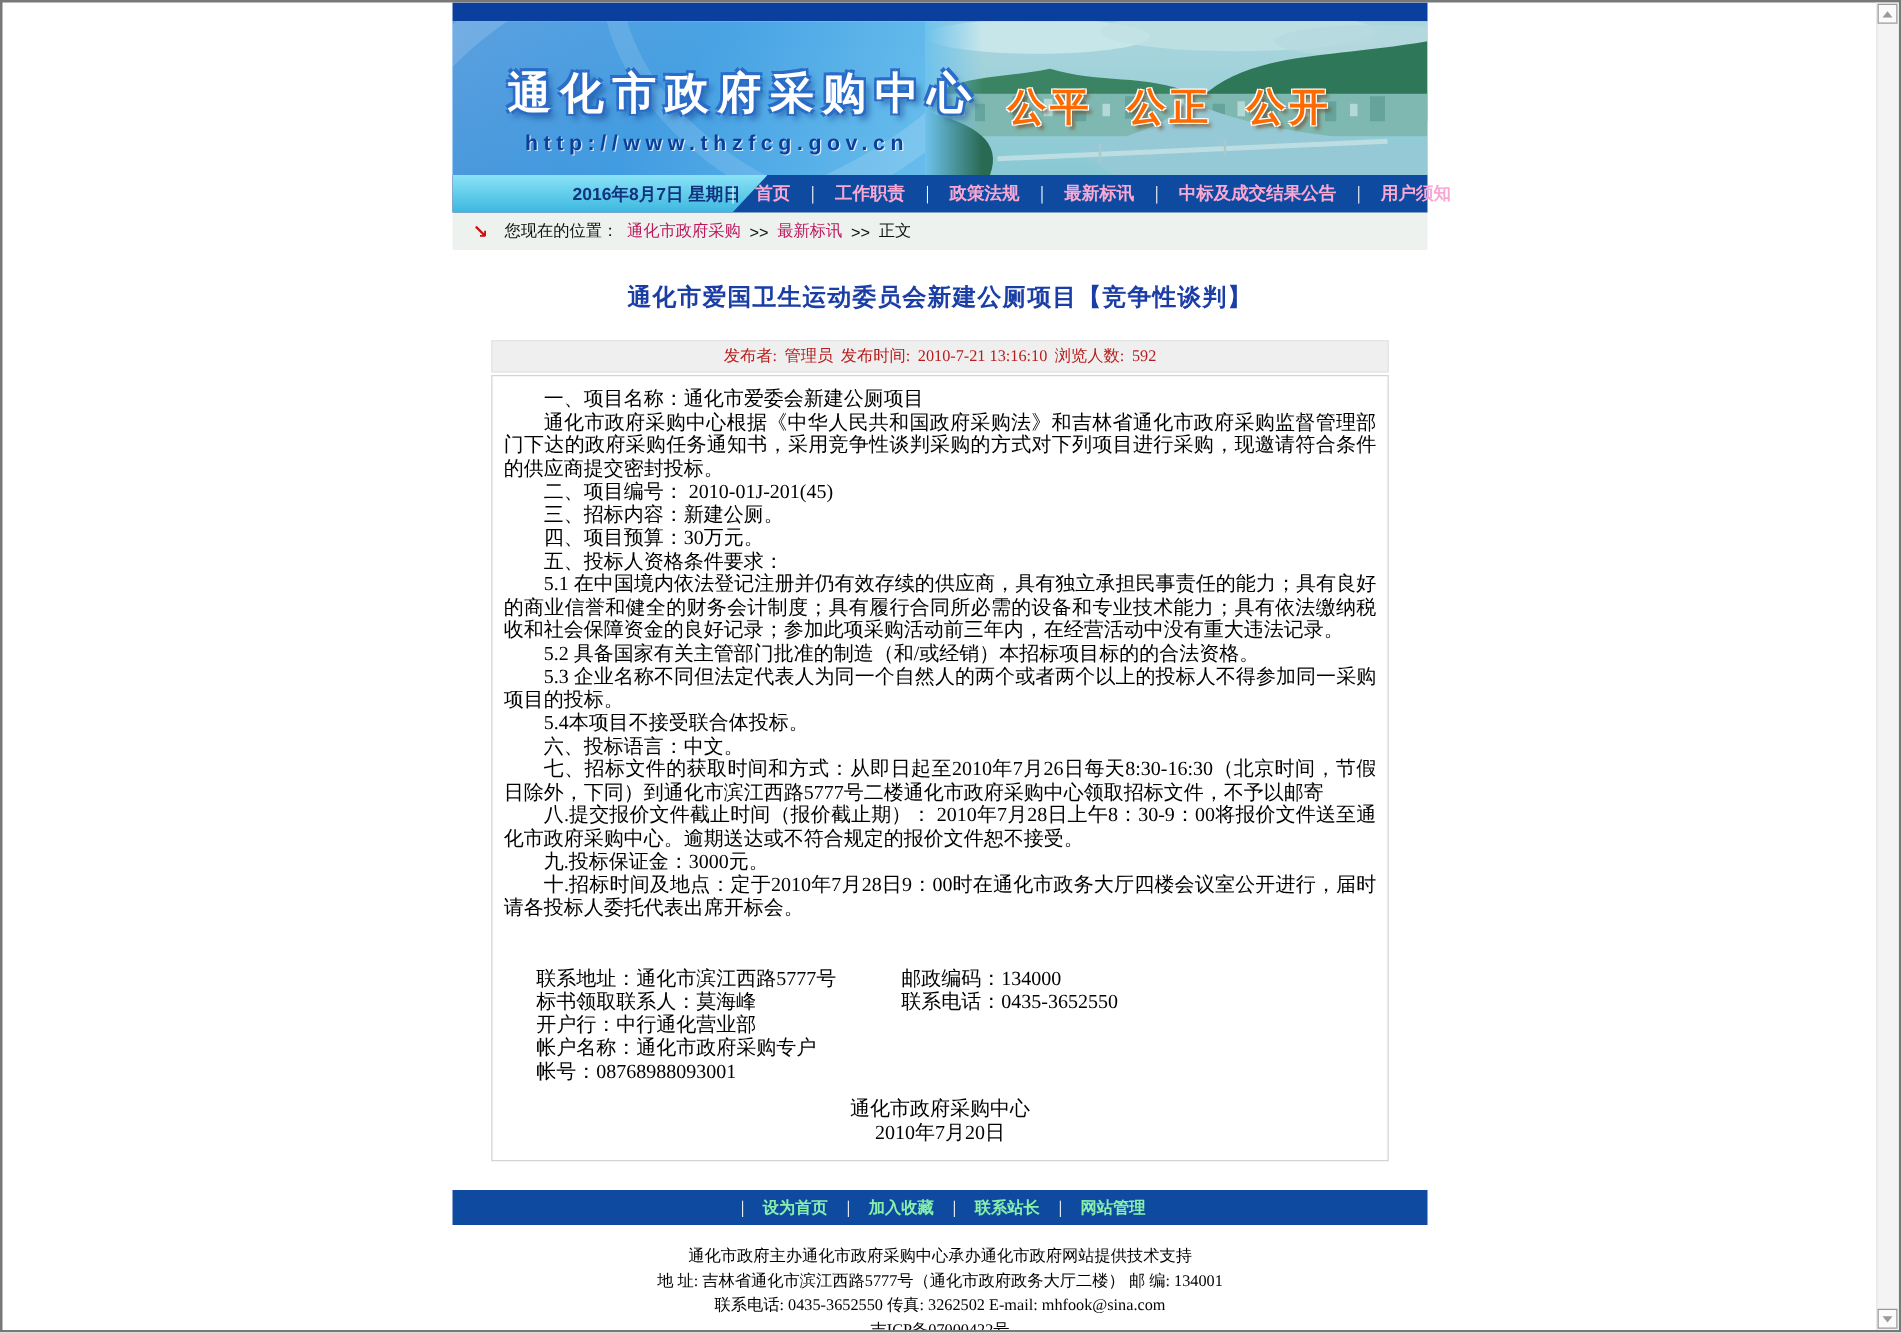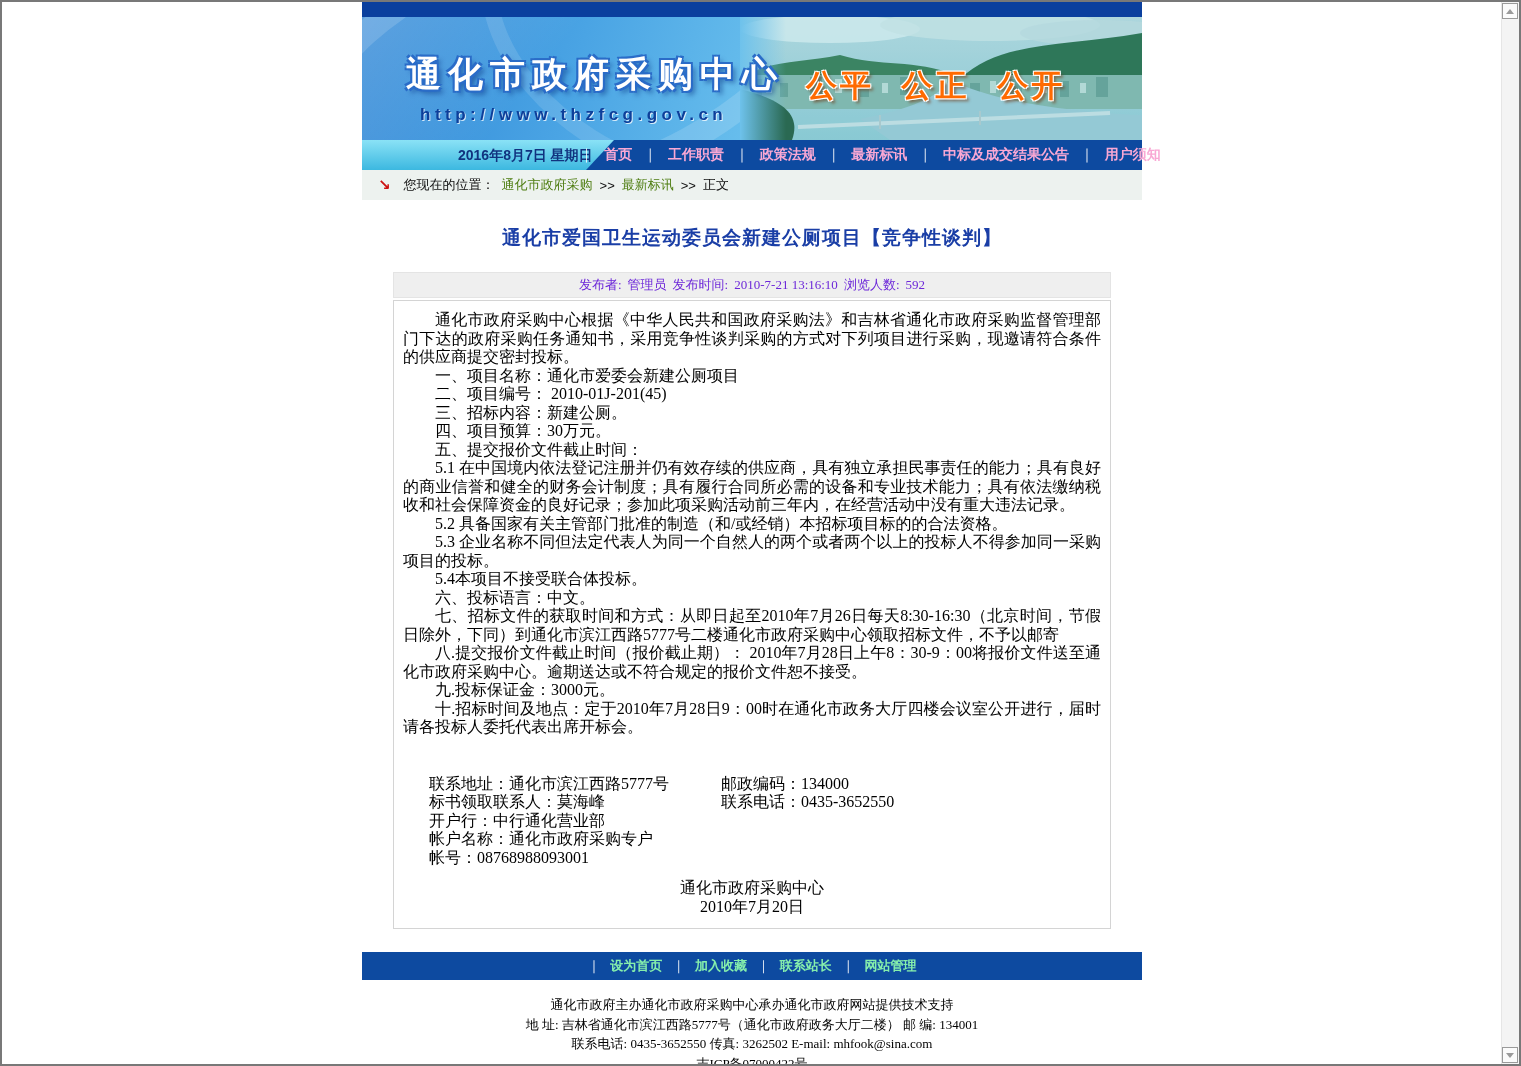--- a/index.html
+++ b/index.html
@@ -76,33 +76,33 @@
   .nav-links a { color:#f9a8d4; text-decoration:none; cursor:pointer; }
   .nav-sep { font-weight:normal; opacity:.95; }
 
   
   .breadcrumb {
     height:30px; background:#edf2ef; display:flex; align-items:center;
     font-size:13px; color:#111; gap:7px; padding-left:16px;
   }
   .bc-arrow { color:#cc1111; font-weight:bold; font-size:15px; }
   .bc-prefix { margin-left:6px; }
-  .breadcrumb a { color:#4d7c0f; text-decoration:none; cursor:pointer;font-family:Liberation Mono, monospace; }
+  .breadcrumb a { color:#be185d; text-decoration:none; cursor:pointer;font-family:Liberation Mono, monospace; }
 
   
   .serif { font-family:"Liberation Serif","DejaVu Serif",serif; }
   .article-title {
     margin:25px 0 0; text-align:center; font-size:19px; font-weight:bold;
     color:#1a3ea6; letter-spacing:1px;
   }
   .meta-bar {
     width:718px; margin:21px auto 0; height:26px; background:#efefef;
     border:1px solid #e4e4e4;
     display:flex; align-items:center; justify-content:center; gap:6px;
-    font-size:13px; color:#6d28d9;
+    font-size:13px; color:#b91c1c;
   }
   .article-box {
     width:718px; margin:2px auto 0; border:1px solid #d4d4d4; background:#fff;
     padding:10px 9px 12px; min-height:607px;
     font-size:16px; line-height:18.5px; color:#000; text-align:justify;
   }
   .article-box p { margin:0; text-indent:2em; }
   .contact { margin-top:38px; padding-left:26px; }
   .c-line { white-space:nowrap; }
   .c-left { display:inline-block; min-width:292px; }
@@ -232,26 +232,26 @@
     <div class="meta-bar serif">
       <span>发布者:</span>
       <span>管理员</span>
       <span>发布时间:</span>
       <span>2010-7-21 13:16:10</span>
       <span>浏览人数:</span>
       <span>592</span>
     </div>
 
     <div class="article-box serif">
+      <p>一、项目名称：通化市爱委会新建公厕项目</p>
       <p>通化市政府采购中心根据《中华人民共和国政府采购法》和吉林省通化市政府采购监督管理部门下达的政府采购任务通知书，采用竞争性谈判采购的方式对下列项目进行采购，现邀请符合条件的供应商提交密封投标。</p>
-      <p>一、项目名称：通化市爱委会新建公厕项目</p>
       <p>二、项目编号： 2010-01J-201(45)</p>
       <p>三、招标内容：新建公厕。</p>
       <p>四、项目预算：30万元。</p>
-      <p>五、提交报价文件截止时间：</p>
+      <p>五、投标人资格条件要求：</p>
       <p>5.1 在中国境内依法登记注册并仍有效存续的供应商，具有独立承担民事责任的能力；具有良好的商业信誉和健全的财务会计制度；具有履行合同所必需的设备和专业技术能力；具有依法缴纳税收和社会保障资金的良好记录；参加此项采购活动前三年内，在经营活动中没有重大违法记录。</p>
       <p>5.2 具备国家有关主管部门批准的制造（和/或经销）本招标项目标的的合法资格。</p>
       <p>5.3 企业名称不同但法定代表人为同一个自然人的两个或者两个以上的投标人不得参加同一采购项目的投标。</p>
       <p>5.4本项目不接受联合体投标。</p>
       <p>六、投标语言：中文。</p>
       <p>七、招标文件的获取时间和方式：从即日起至2010年7月26日每天8:30-16:30（北京时间，节假日除外，下同）到通化市滨江西路5777号二楼通化市政府采购中心领取招标文件，不予以邮寄</p>
       <p>八.提交报价文件截止时间（报价截止期）： 2010年7月28日上午8：30-9：00将报价文件送至通化市政府采购中心。逾期送达或不符合规定的报价文件恕不接受。</p>
       <p>九.投标保证金：3000元。</p>
       <p>十.招标时间及地点：定于2010年7月28日9：00时在通化市政务大厅四楼会议室公开进行，届时请各投标人委托代表出席开标会。</p>
 

